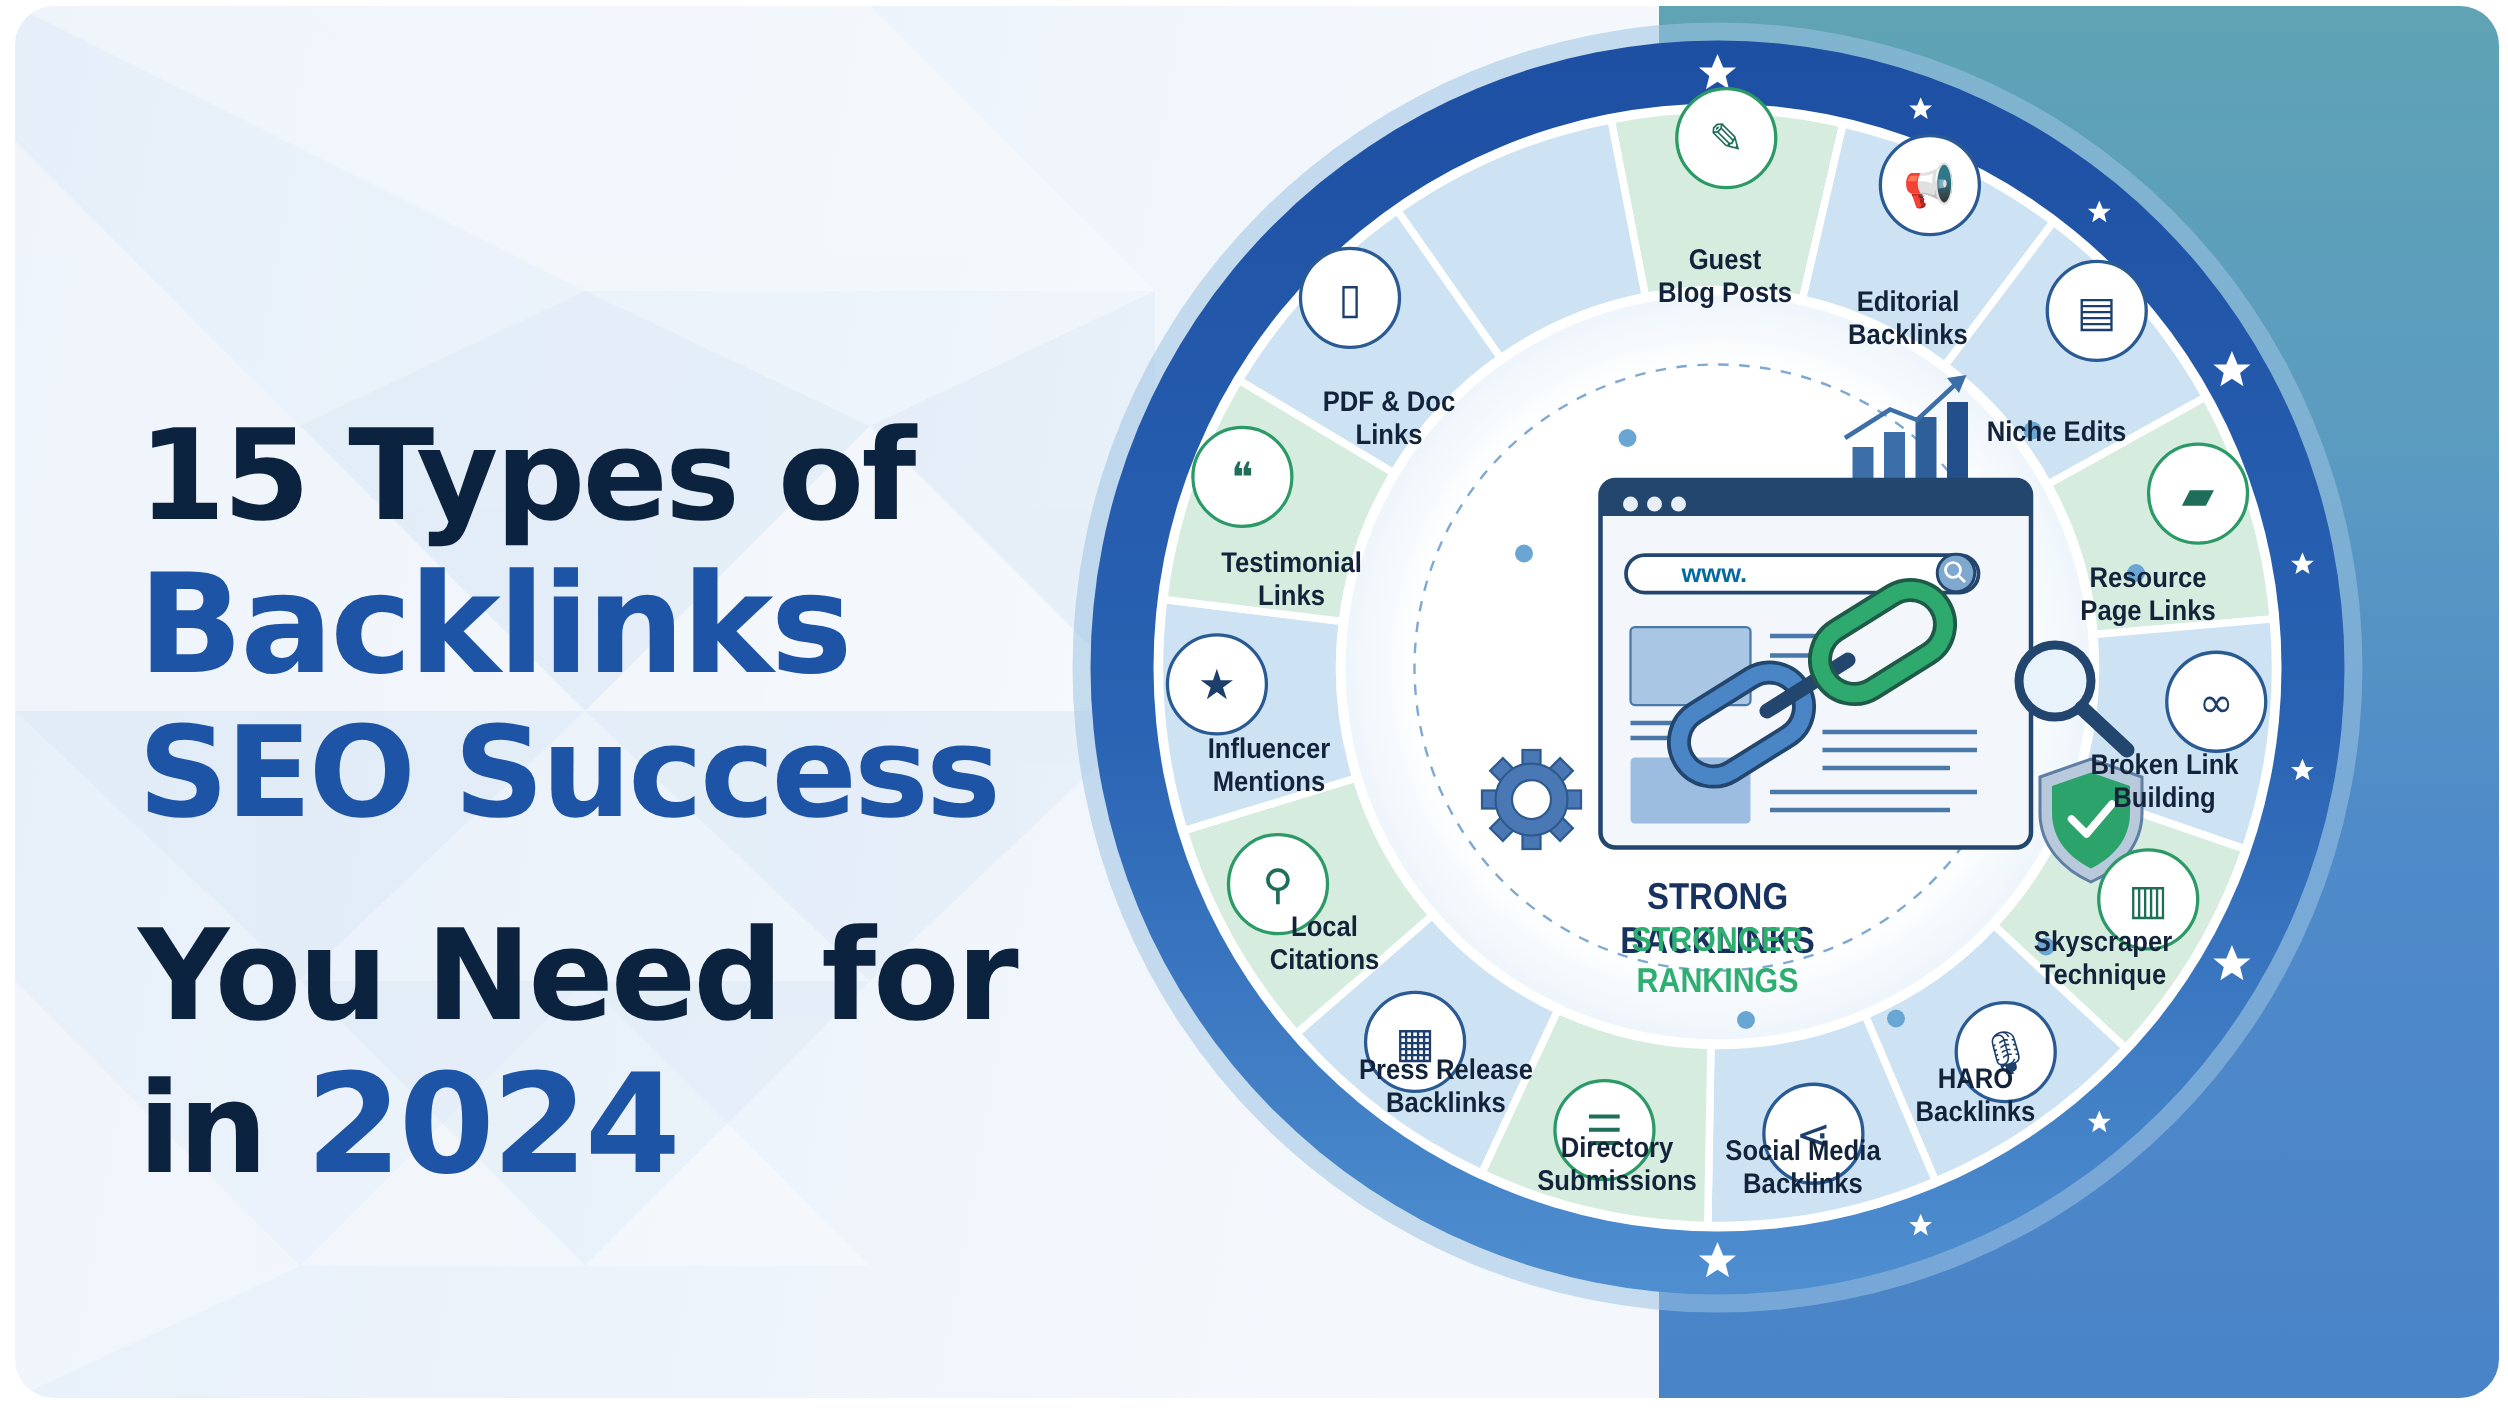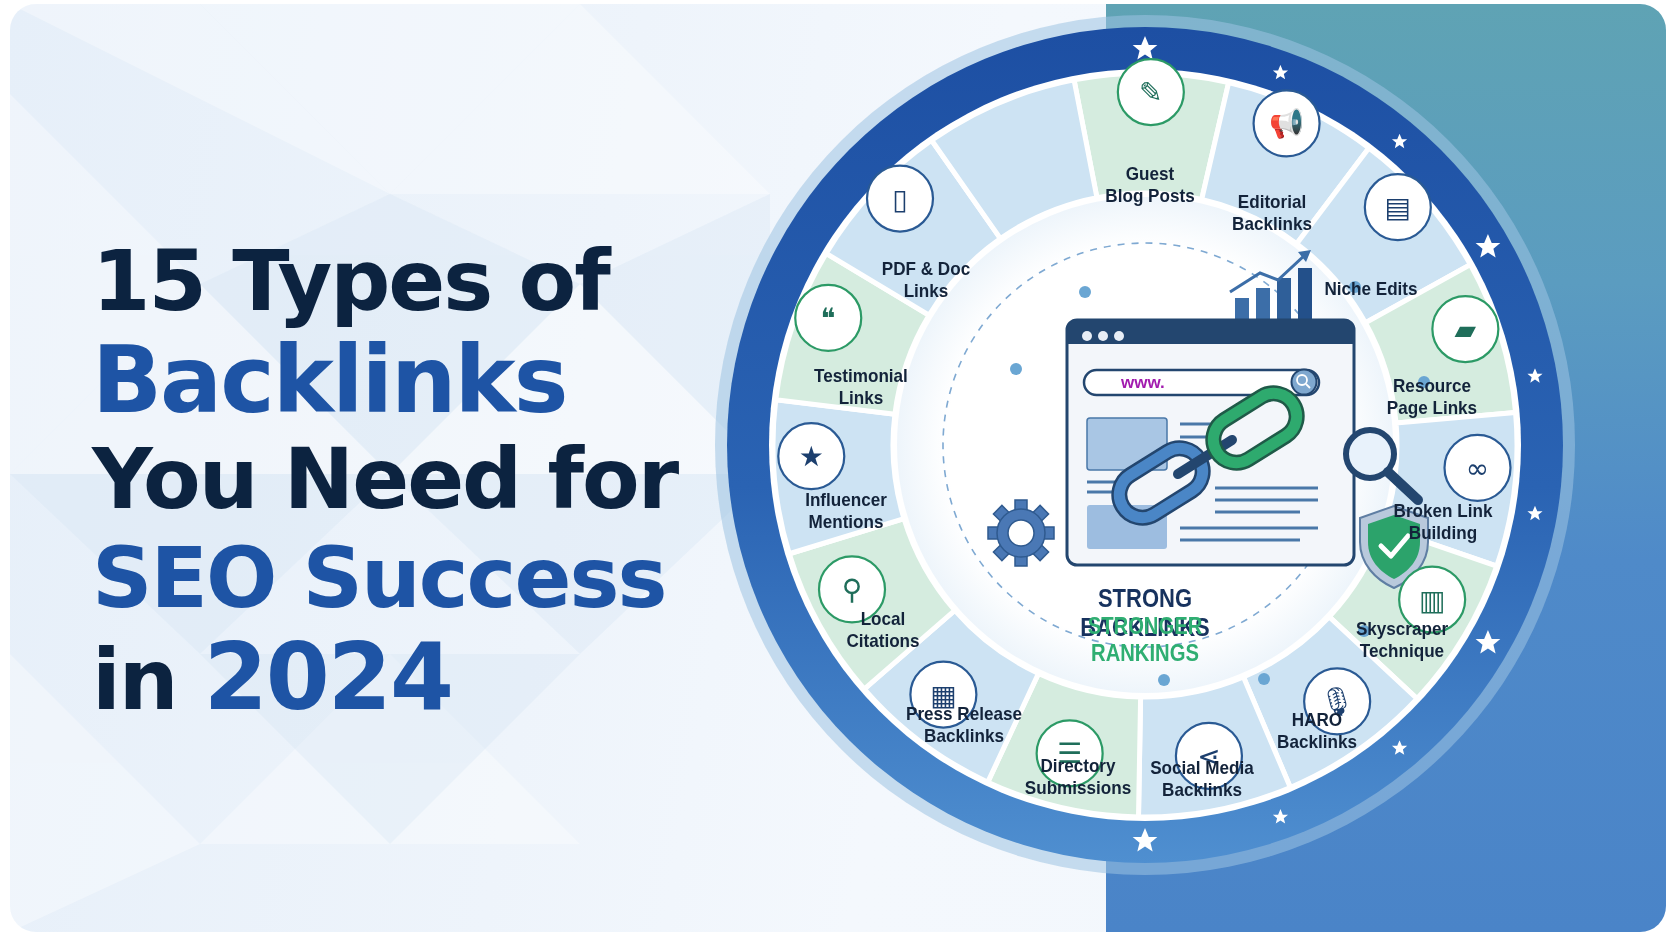--- a/index.html
+++ b/index.html
@@ -17,21 +17,21 @@
     position: absolute; right: 0; top: 0; width: 560px; height: 100%;
     background: linear-gradient(180deg, #5fa3b4 0%, #5b9cc0 30%, #4f8ac9 60%, #4a84c8 100%);
   }
 
   .headline {
     position: absolute; left: 92px; top: 232px;
     font-family: "DejaVu Sans", sans-serif; font-weight: bold;
     letter-spacing: -2px; line-height: 99px; font-size: 84px;
   }
   .headline .line { display: block; white-space: nowrap; }
-  .dark { color: #0c2340; }
+  .dark { color: #0c2340; margin-top: 36px; }
   .blue { color: #1e54a5; }
   .big { font-size: 92px; }
 
   .wheel { position: absolute; left: 0; top: 0; width: 1672px; height: 941px; pointer-events: none; }
   .wheel * { pointer-events: auto; }
 
   .seg-label {
     position: absolute; width: 170px; margin-left: -85px;
     text-align: center; font-family: "Liberation Sans", sans-serif;
     font-weight: bold; font-size: 19px; line-height: 22px; color: #13233a;
@@ -39,21 +39,21 @@
   }
   .tagline {
     position: absolute; left: 1020px; width: 250px; text-align: center;
     font-family: "Liberation Sans", sans-serif; font-weight: bold;
     transform: scaleX(0.88);
   }
   .tag1 { top: 584px; font-size: 25px; color: #17325e; }
   .tag2 { top: 613px; font-size: 23px; color: #2fae72; }
   .www {
     position: absolute; left: 1121px; top: 373px; font-family: "Liberation Sans", sans-serif;
-    font-weight: bold; font-size: 17px; color: #a21caf;
+    font-weight: bold; font-size: 17px; color: #0369a1;
   }
 </style>
 </head>
 <body>
 
 <div class="card">
   <svg class="tri-bg" viewBox="0 0 1656 928" preserveAspectRatio="none">
     <g fill="#ffffff" opacity="0.35">
       <polygon points="0,90 190,280 0,470"></polygon>
       <polygon points="190,0 380,190 0,0"></polygon>
@@ -71,22 +71,22 @@
       <polygon points="380,470 570,650 760,470"></polygon>
       <polygon points="190,650 380,840 570,650"></polygon>
     </g>
   </svg>
   <div class="right-panel"></div>
 </div>
 
 <div class="headline">
   <span class="line dark">15 Types of</span>
   <span class="line blue big">Backlinks</span>
+  <span class="line blue">SEO Success</span>
   <span class="line dark">You Need for</span>
-  <span class="line blue">SEO Success</span>
   <span class="line"><span class="dark">in</span> <span class="blue big">2024</span></span>
 </div>
 
 <svg class="wheel" id="wheel" viewBox="0 0 1672 941" width="1672" height="941">
   <defs>
     <linearGradient id="ringGrad" x1="0" y1="0" x2="0" y2="1">
       <stop offset="0" stop-color="#1d4fa3"></stop>
       <stop offset="0.55" stop-color="#2a63b3"></stop>
       <stop offset="1" stop-color="#4f8fd0"></stop>
     </linearGradient>

